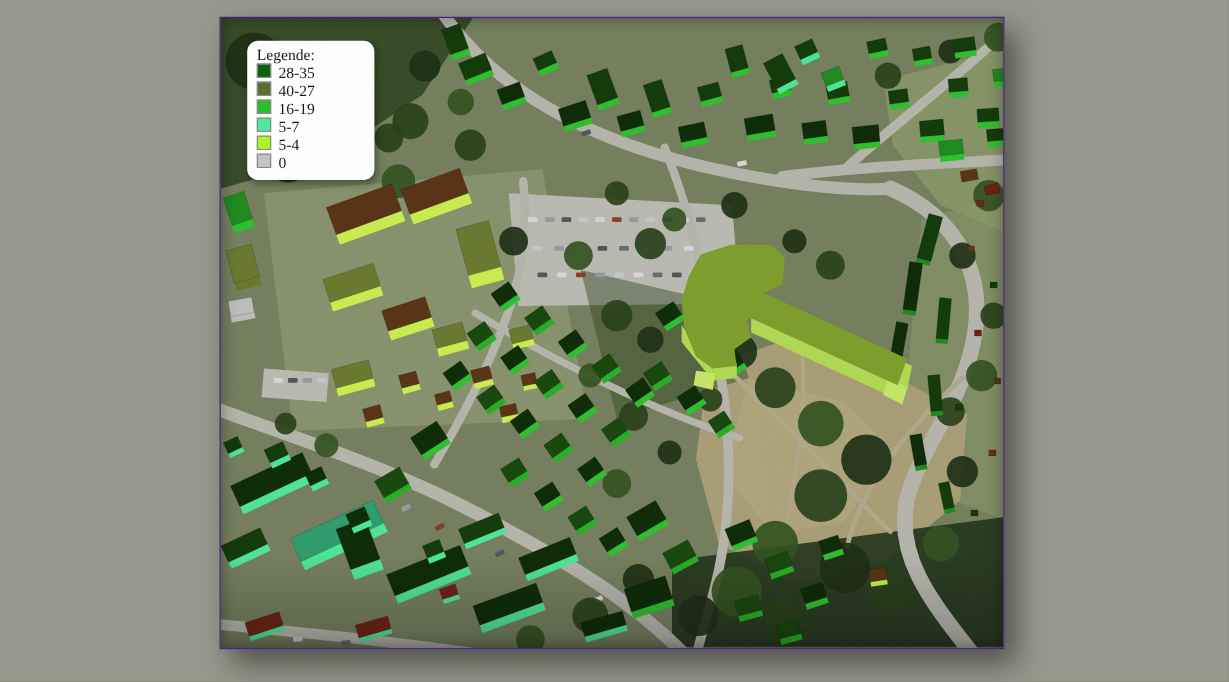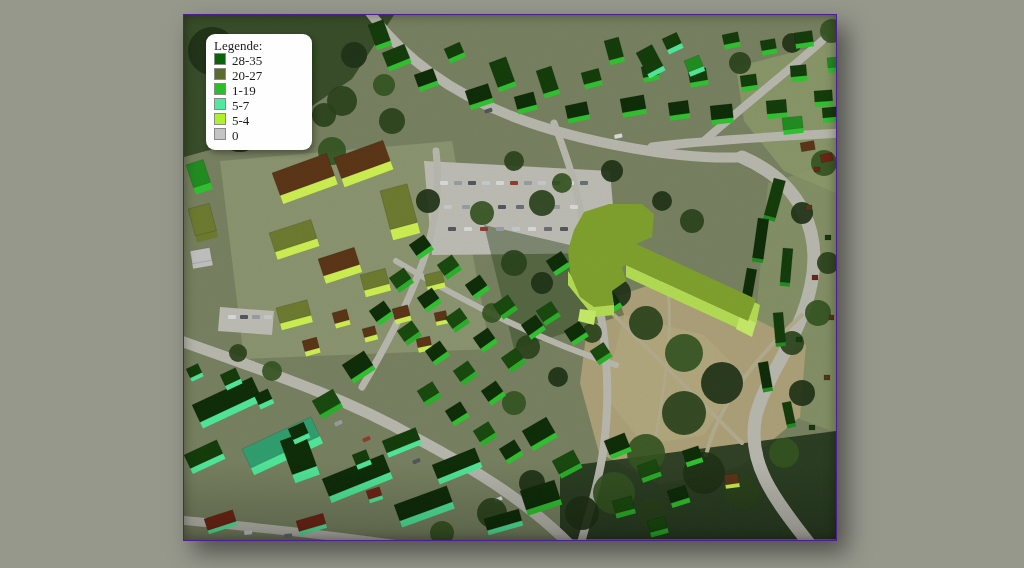--- a/index.html
+++ b/index.html
@@ -648,25 +648,25 @@
   </svg>
 
   <div class="legend">
     <div class="legend-title">Legende:</div>
     <div class="legend-row">
       <span class="swatch" style="background: rgb(10, 99, 10);"></span>
       <span class="legend-label">28-35</span>
     </div>
     <div class="legend-row">
       <span class="swatch" style="background: rgb(92, 107, 46);"></span>
-      <span class="legend-label">20-27</span>
+      <span class="legend-label">40-27</span>
     </div>
     <div class="legend-row">
       <span class="swatch" style="background: rgb(42, 191, 42);"></span>
-      <span class="legend-label">1-19</span>
+      <span class="legend-label">16-19</span>
     </div>
     <div class="legend-row">
       <span class="swatch" style="background: rgb(79, 233, 160);"></span>
       <span class="legend-label">5-7</span>
     </div>
     <div class="legend-row">
       <span class="swatch" style="background: rgb(174, 242, 43);"></span>
       <span class="legend-label">5-4</span>
     </div>
     <div class="legend-row">

